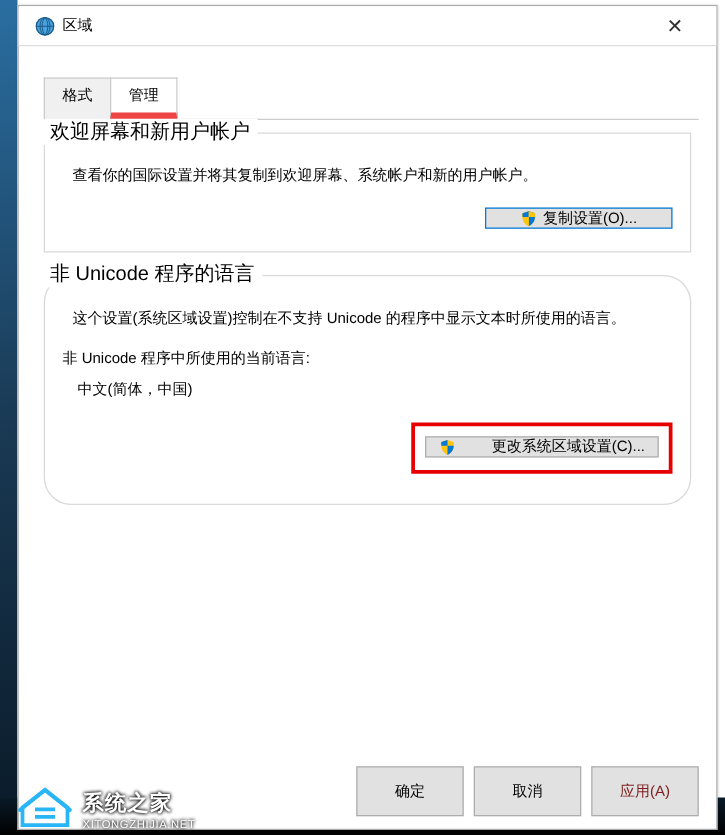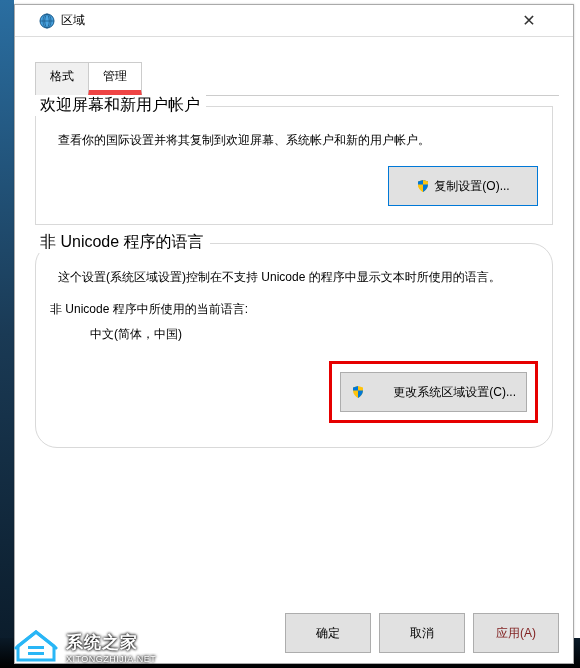--- a/index.html
+++ b/index.html
@@ -19,21 +19,21 @@
       width: 560px;
       height: 660px;
       background: #fff;
       border: 1px solid #aaa;
       box-shadow: 0 0 2px rgba(0,0,0,0.2);
     }
     .titlebar {
       height: 32px;
       display: flex;
       align-items: center;
-      padding: 0 24px;
+      padding: 0 13px;
       border-bottom: 1px solid #ddd;
       background: #fff;
     }
     .title-icon {
       width: 16px;
       height: 16px;
       margin-right: 6px;
     }
     .title-text {
       font-size: 12px;
@@ -101,31 +101,31 @@
       color: #000;
       line-height: 1.6;
       margin: 8px 0 14px 8px;
     }
     .sub-label {
       font-size: 12px;
       margin: 10px 0 8px 0;
     }
     .sub-value {
       font-size: 12px;
-      margin-left: 40px;
+      margin-left: 12px;
     }
 
     .btn-row {
       display: flex;
       justify-content: flex-end;
       margin-top: 16px;
     }
     .win-btn {
       min-width: 150px;
-      height: 40px;
+      height: 17px;
       border: 1px solid #0078d7;
       background: #e1e1e1;
       font-size: 12px;
       display: inline-flex;
       align-items: center;
       justify-content: center;
       gap: 4px;
       cursor: pointer;
       padding: 0 10px;
     }

